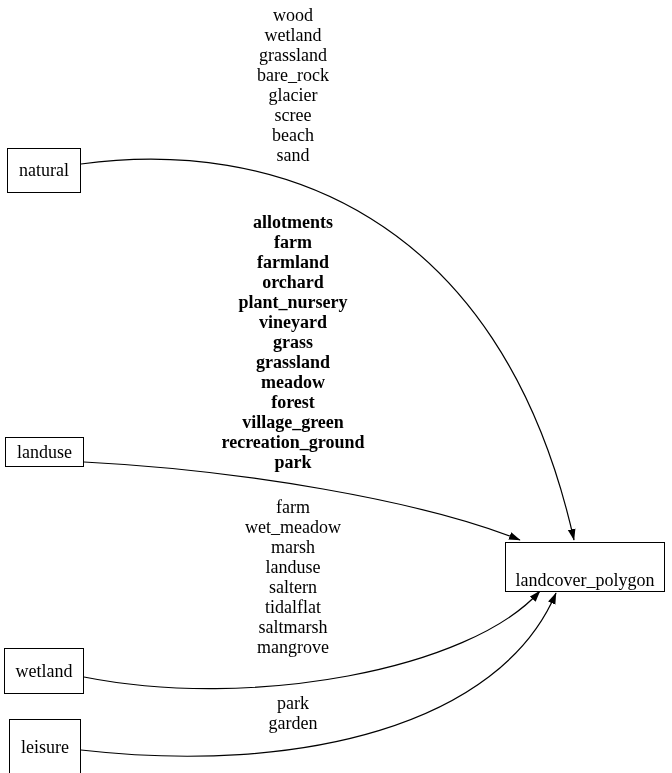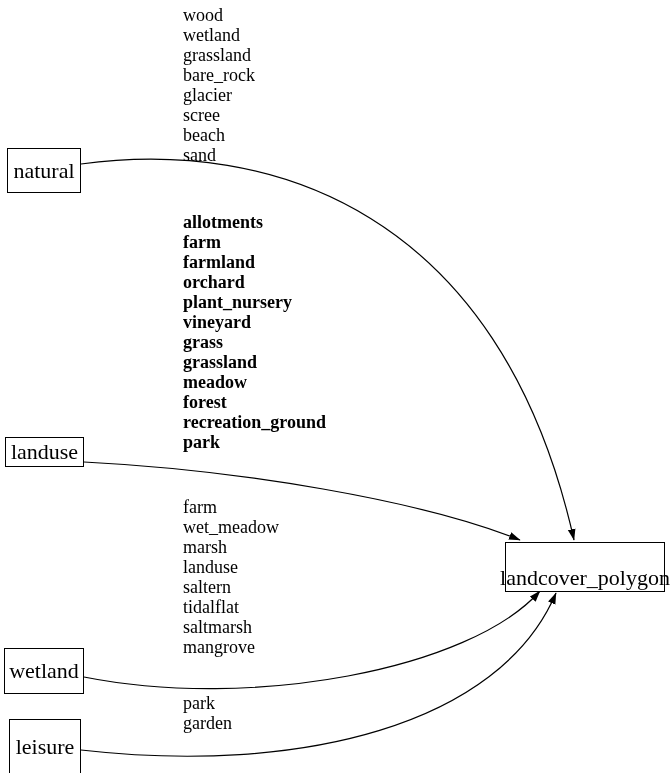--- a/index.html
+++ b/index.html
@@ -23,28 +23,28 @@
     stroke-width: 1.2px;
   }
   .node {
     position: absolute;
     box-sizing: border-box;
     border: 1.4px solid #000000;
     background: #ffffff;
     display: flex;
     align-items: center;
     justify-content: center;
-    font-size: 22px;
+    font-size: 18px;
     white-space: nowrap;
   }
   .edge-labels {
     position: absolute;
     font-size: 18px;
     line-height: 20px;
-    text-align: left;
+    text-align: center;
     white-space: nowrap;
   }
 </style>
 </head>
 <body>
 
 <div class="canvas">
 
   <svg class="edges-layer" width="672" height="773" viewBox="0 0 672 773" xmlns="http://www.w3.org/2000/svg">
     <defs>
@@ -93,20 +93,21 @@
       <div>allotments</div>
       <div>farm</div>
       <div>farmland</div>
       <div>orchard</div>
       <div>plant_nursery</div>
       <div>vineyard</div>
       <div>grass</div>
       <div>grassland</div>
       <div>meadow</div>
       <div>forest</div>
+      <div>village_green</div>
       <div>recreation_ground</div>
       <div>park</div>
     </div>
 
   <div class="edge-labels" style="left:183px; top:497px; width:220px;">
       <div>farm</div>
       <div>wet_meadow</div>
       <div>marsh</div>
       <div>landuse</div>
       <div>saltern</div>

